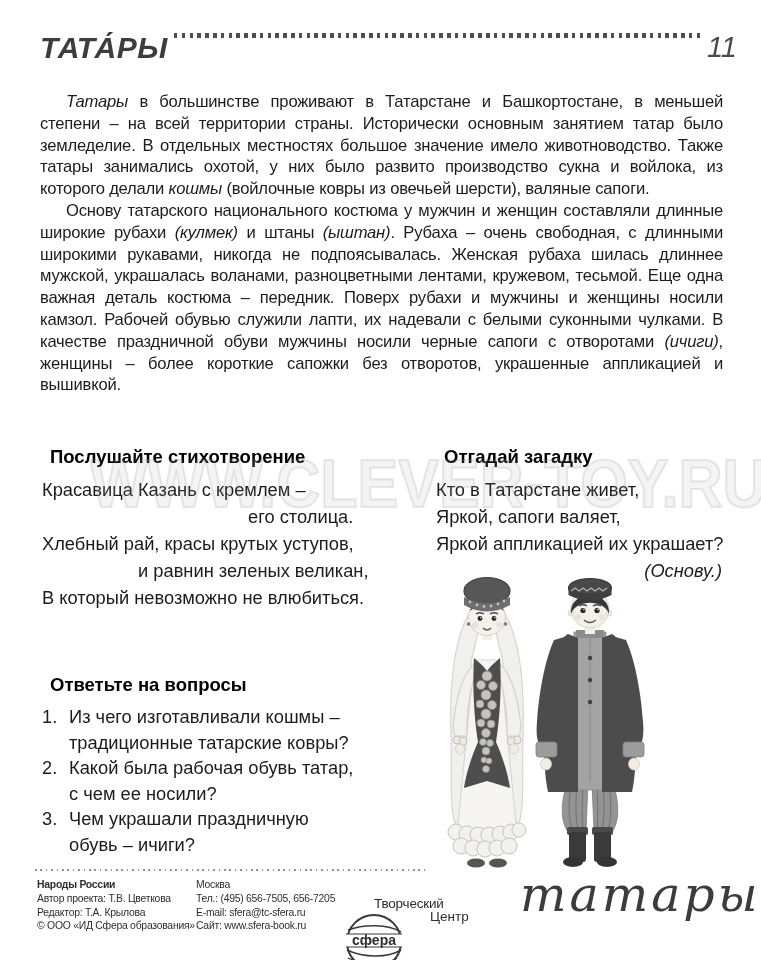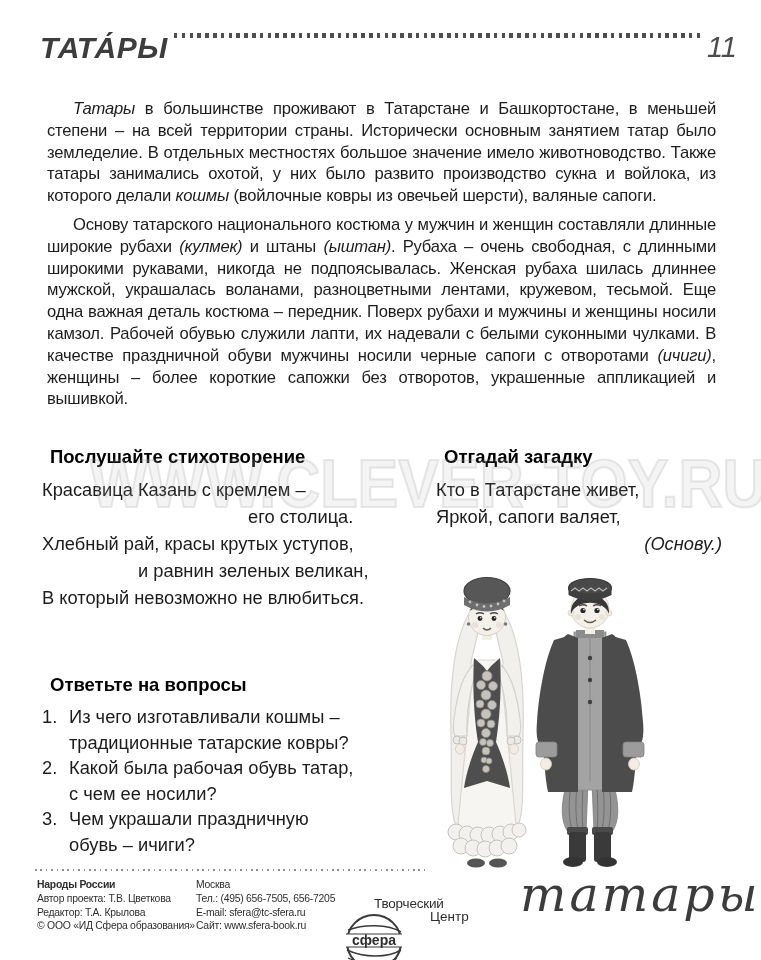--- a/index.html
+++ b/index.html
@@ -12,21 +12,21 @@
   
   .title-row{position:absolute;top:33px;left:40px;right:24px;display:flex;align-items:flex-start;}
   .page-title{font-size:30px;font-weight:bold;font-style:italic;color:#3d3d3d;line-height:1;letter-spacing:.5px;}
   .leader-dots{flex:1;height:5px;margin:0 5px 3px 6px;
     background:repeating-linear-gradient(90deg,#4e4e4e 0 3.5px,transparent 3.5px 7.8px);}
   .page-number{font-size:29px;font-weight:normal;font-style:italic;color:#4c4c4c;line-height:1;}
 
   
   .article{position:absolute;top:91px;left:40px;width:683px;
     font-size:16.6px;line-height:21.8px;letter-spacing:-.2px;text-align:justify;}
-  .article p{margin:7px;text-indent:26px;}
+  .article p{margin:0;text-indent:26px;}
   .it{font-style:italic;}
 
   
   .col-left{position:absolute;left:42px;top:446px;width:388px;}
   .col-right{position:absolute;left:436px;top:446px;width:300px;}
   .sec-heading{font-size:18.5px;font-weight:bold;color:#000000;margin:0 0 8px 8px;}
   .verse{font-size:18.3px;line-height:27px;white-space:nowrap;}
   .verse.ind1{padding-left:96px;}
   .verse.ind2{padding-left:206px;}
   .riddle-answer{font-size:18.3px;line-height:27px;font-style:italic;text-align:right;padding-right:14px;}
@@ -86,20 +86,21 @@
     <div class="verse ind2">его столица.</div>
     <div class="verse">Хлебный рай, красы крутых уступов,</div>
     <div class="verse ind1">и равнин зеленых великан,</div>
     <div class="verse">В который невозможно не влюбиться.</div>
   </div>
 
   <div class="col-right">
     <div class="sec-heading">Отгадай загадку</div>
     <div class="verse">Кто в Татарстане живет,</div>
     <div class="verse">Яркой, сапоги валяет,</div>
+    <div class="verse">Яркой аппликацией их украшает?</div>
     <div class="riddle-answer">(Основу.)</div>
   </div>
 
   <div class="questions">
     <div class="sec-heading">Ответьте на вопросы</div>
     <div class="q-item">
       <span class="q-num">1.</span>
       <span class="q-text">Из чего изготавливали кошмы – традиционные татарские ковры?</span>
     </div>
     <div class="q-item">

